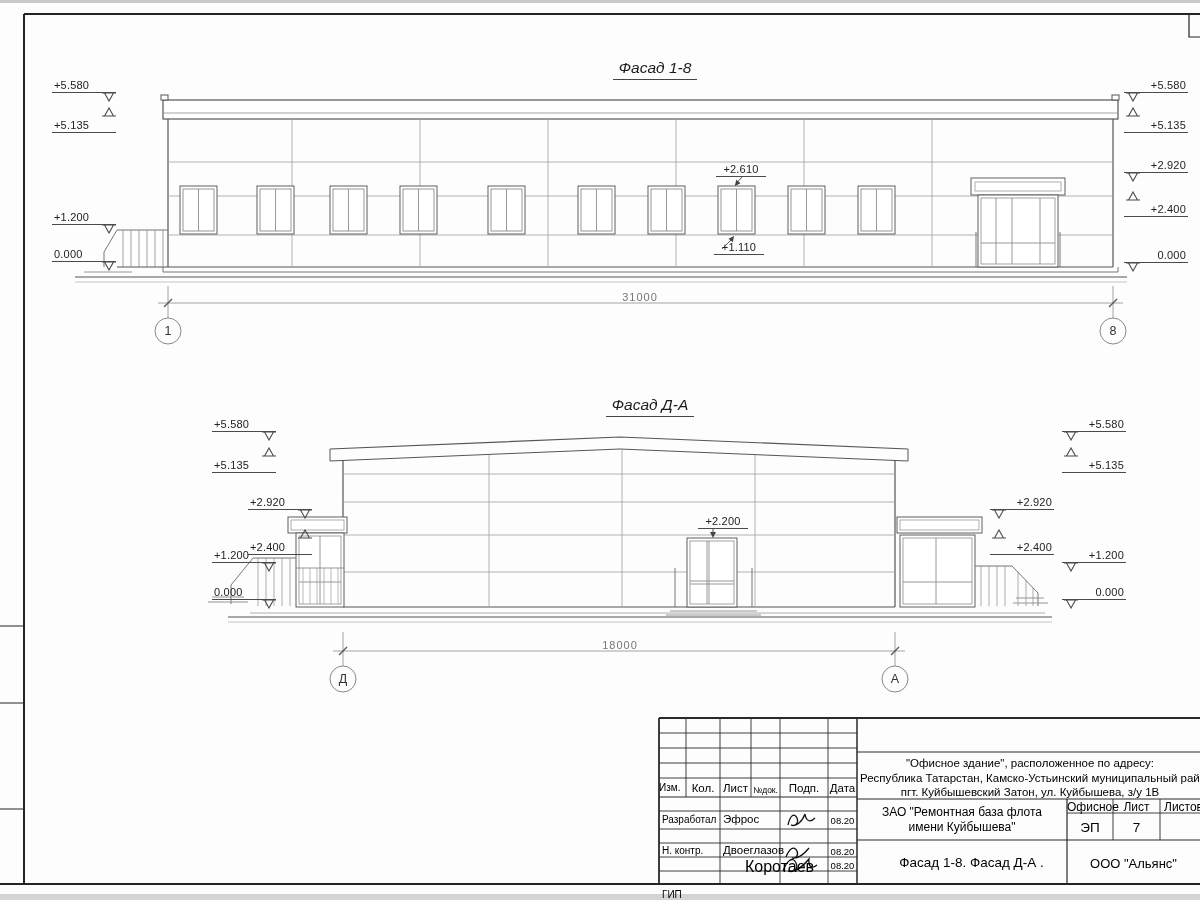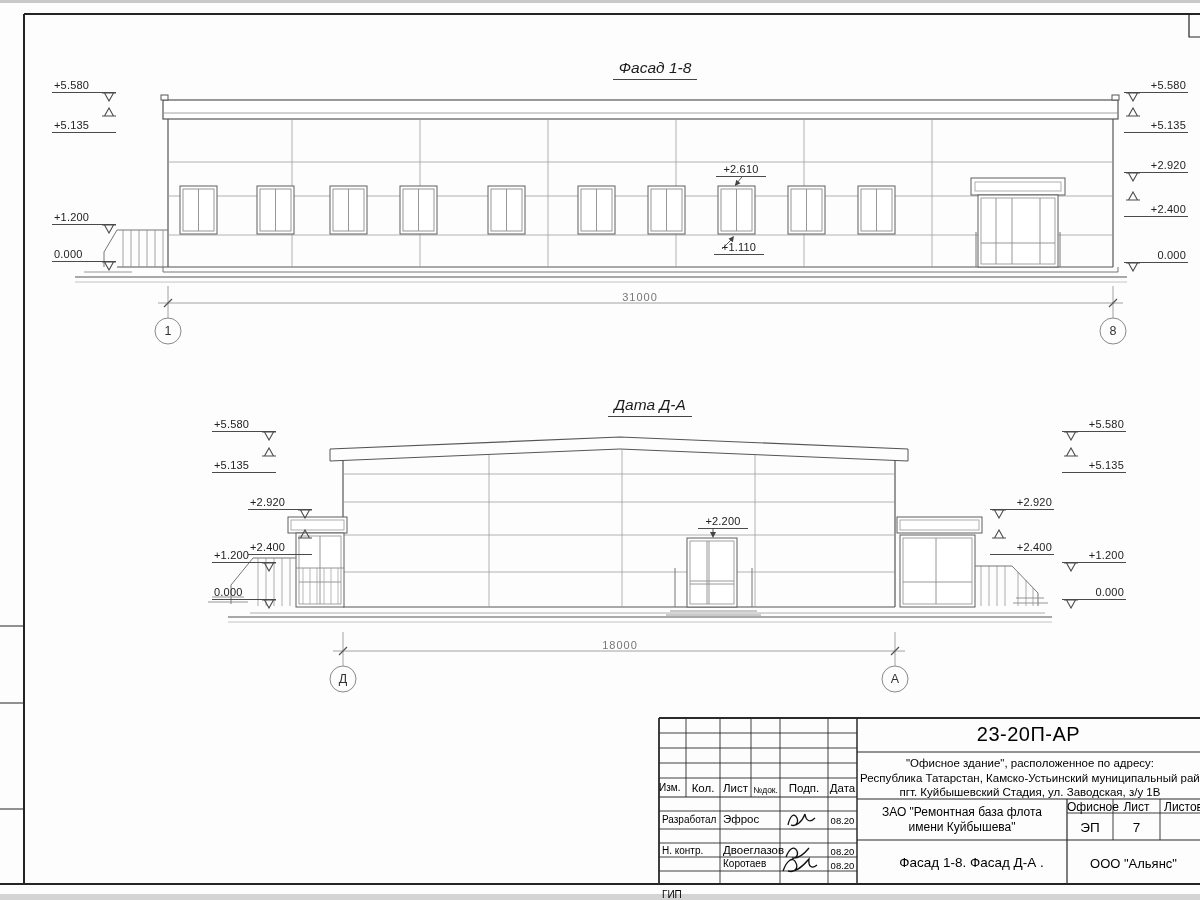--- a/index.html
+++ b/index.html
@@ -289,21 +289,21 @@
       </svg></div>
 
   <div class="mark cc" style="left:716px;top:162px"><span>+2.610</span></div>
   <div class="mark cc" style="left:714px;top:240px"><span>+1.110</span></div>
 
   <div class="dim" style="left:590px;top:291px">31000</div>
   <div class="axis" style="left:155px;top:324px">1</div>
   <div class="axis" style="left:1100px;top:324px">8</div>
 
   <div class="ftitle" style="left:570px;top:396px">
-    <span>Дата Д-А</span>
+    <span>Фасад Д-А</span>
   </div>
 
   <div class="mark" style="left:212px;top:417px"><span>+5.580</span><svg class="wg down wr" viewBox="0 0 16 10">
         <path d="M1 1H15M3.5 1 8 9 12.5 1"></path>
       </svg></div>
   <div class="mark" style="left:212px;top:458px"><span>+5.135</span><svg class="wg up wr" viewBox="0 0 16 10">
         <path d="M1 1H15M3.5 1 8 9 12.5 1"></path>
       </svg></div>
   <div class="mark" style="left:248px;top:495px"><span>+2.920</span><svg class="wg down wr" viewBox="0 0 16 10">
         <path d="M1 1H15M3.5 1 8 9 12.5 1"></path>
@@ -336,26 +336,25 @@
   <div class="mark r" style="left:1062px;top:585px"><span>0.000</span><svg class="wg down wl" viewBox="0 0 16 10">
         <path d="M1 1H15M3.5 1 8 9 12.5 1"></path>
       </svg></div>
 
   <div class="mark cc" style="left:698px;top:514px"><span>+2.200</span></div>
 
   <div class="dim" style="left:570px;top:639px">18000</div>
   <div class="axis" style="left:330px;top:672px">Д</div>
   <div class="axis" style="left:882px;top:672px">А</div>
 
-  <div class="tb c" style="left:857px;top:723px;width:343px;font-size:20px;letter-spacing:.5px">23-20П-АР</div>
 
   <div class="tb c" style="left:860px;top:756px;width:340px;font-size:11.5px;line-height:14.5px">
     <div>"Офисное здание", расположенное по адресу:</div>
     <div style="white-space:nowrap">Республика Татарстан, Камско-Устьинский муниципальный район</div>
-    <div>пгт. Куйбышевский Стадия, ул. Заводская, з/у 1В</div>
+    <div>пгт. Куйбышевский Затон, ул. Куйбышева, з/у 1В</div>
   </div>
 
   <div class="tb c" style="left:857px;top:805px;width:210px;font-size:12px;line-height:15px">
     <div>ЗАО "Ремонтная база флота</div>
     <div>имени Куйбышева"</div>
   </div>
 
   <div class="tb c" style="left:1067px;top:800px;width:46px;font-size:12px">Офисное</div>
   <div class="tb c" style="left:1113px;top:800px;width:47px;font-size:12px">Лист</div>
   <div class="tb" style="left:1164px;top:800px;width:36px;font-size:12px;overflow:hidden">Листов</div>
@@ -375,16 +374,16 @@
 
   <div class="tb" style="left:662px;top:814px;width:57px;font-size:10px">Разработал</div>
   <div class="tb" style="left:723px;top:813px;width:56px;font-size:11.5px">Эфрос</div>
   <div class="tb c" style="left:828px;top:815px;width:29px;font-size:9.5px">08.20</div>
 
   <div class="tb" style="left:662px;top:845px;width:57px;font-size:10px">Н. контр.</div>
   <div class="tb" style="left:723px;top:844px;width:56px;font-size:11.5px">Двоеглазов</div>
   <div class="tb c" style="left:828px;top:846px;width:29px;font-size:9.5px">08.20</div>
 
   <div class="tb" style="left:662px;top:889px;width:57px;font-size:10px">ГИП</div>
-  <div class="tb" style="left:723px;top:858px;width:56px;font-size:10px">Коротаев</div>
+  <div class="tb" style="left:745px;top:858px;width:56px;font-size:16px">Коротаев</div>
   <div class="tb c" style="left:828px;top:860px;width:29px;font-size:9.5px">08.20</div>
 
 </div>
 
 </body></html>

